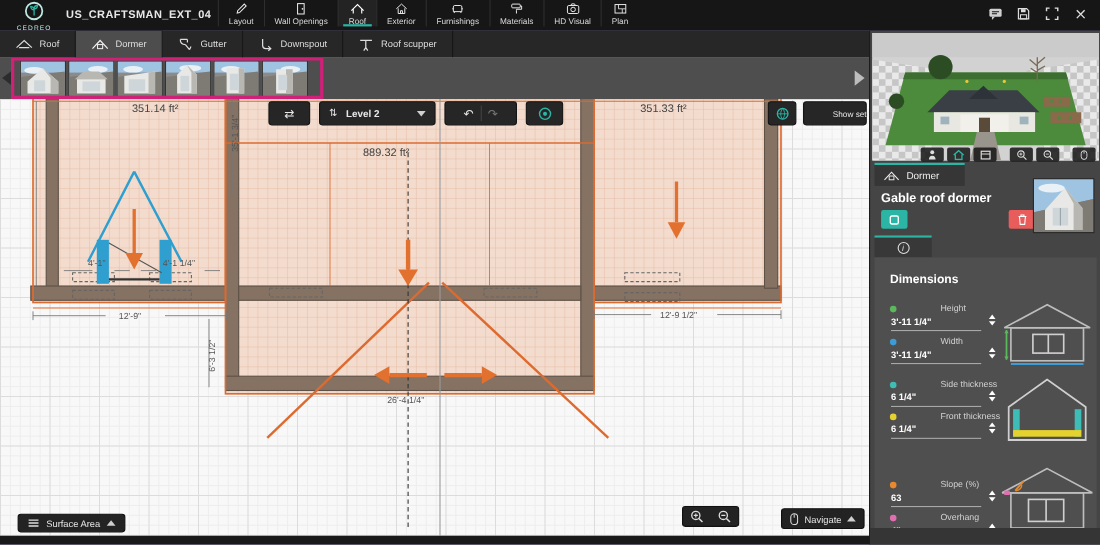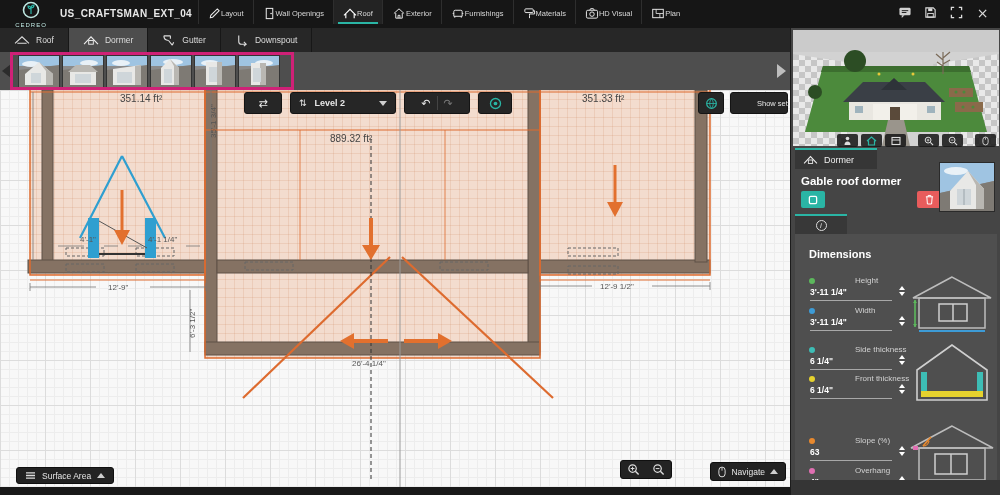--- a/index.html
+++ b/index.html
@@ -7,21 +7,21 @@
     font-family:"Liberation Sans", sans-serif; }
   .app { position:relative; width:1000px; height:495px; background:#c4b5fd; }
 
   
   .header { position:absolute; left:0; top:0; width:1000px; height:28px; background:#161616;
     display:flex; align-items:stretch; z-index:40; }
   .logo { position:absolute; left:8px; top:1px; width:46px; height:27px; text-align:center; }
   .logo .cedreo-text { font-size:6px; letter-spacing:1px; color:#bfe8e2; display:block; margin-top:-1px; }
   .project-name { position:absolute; left:60px; top:8px; font-size:10px; font-weight:bold; color:#e8e8e8; letter-spacing:.4px; }
   .tabs { position:absolute; left:198px; top:0; height:28px; display:flex; }
-  .tab { position:relative; height:24px; padding:2px 9px 0 9px; display:flex; align-items:center;
+  .tab { position:relative; height:24px; padding:2px 9px 0 9px; display:flex; flex-direction:column; align-items:center;
     justify-content:flex-start; border-left:1px solid #2e2e2e; cursor:pointer; }
   .tab .tlabel { font-size:7.5px; color:#d8d8d8; margin-top:1px; white-space:nowrap; }
   .tab.active { background:#232323; }
   .tab.active::after { content:""; position:absolute; left:4px; right:4px; bottom:0; height:2px; background:#2ab5a5; }
   .winicons { position:absolute; right:10px; top:5px; display:flex; gap:11px; align-items:center; }
   .winicons .wi { width:15px; height:15px; display:flex; align-items:center; justify-content:center; color:#ddd; cursor:pointer; }
 
   
   .ribbon { position:absolute; left:0; top:28px; width:790px; height:24px; background:#272727; display:flex; z-index:30; }
   .tool { display:flex; align-items:center; gap:6px; padding:0 14px; border-right:1px solid #171717; cursor:pointer; }
@@ -207,20 +207,26 @@
       <svg width="14" height="13" viewBox="0 0 15 14">
           <path d="M2 2 H9 M2 2 Q2 7 7 7 M9 2 V5 M7 7 L11 12 M11 12 L12.5 9" fill="none" stroke="#ddd" stroke-width="1.2"></path>
         </svg>
       <span class="tllabel">Gutter</span>
     </div>
     <div class="tool">
       <svg width="14" height="13" viewBox="0 0 15 14">
           <path d="M4 1.5 V8 Q4 11 7 11 H11 M9.5 8.5 L12 11 L9.5 13" fill="none" stroke="#ddd" stroke-width="1.2"></path>
         </svg>
       <span class="tllabel">Downspout</span>
+    </div>
+    <div class="tool">
+      <svg width="14" height="13" viewBox="0 0 15 14">
+          <path d="M1.5 3 H13 M7 3 V10 M7 10 L5 13 M7 10 L9 13" fill="none" stroke="#ddd" stroke-width="1.2"></path>
+        </svg>
+      <span class="tllabel">Roof scupper</span>
     </div>
   </div>
 
   <div class="thumbstrip">
     <div class="scroll-left"></div>
 
     <div class="thumb" style="left:18px">
       <svg width="40" height="31" viewBox="0 0 40 31">
           <rect width="40" height="31" fill="#8b8b8b"></rect>
           <rect width="40" height="10" fill="#9fc4e2"></rect>

